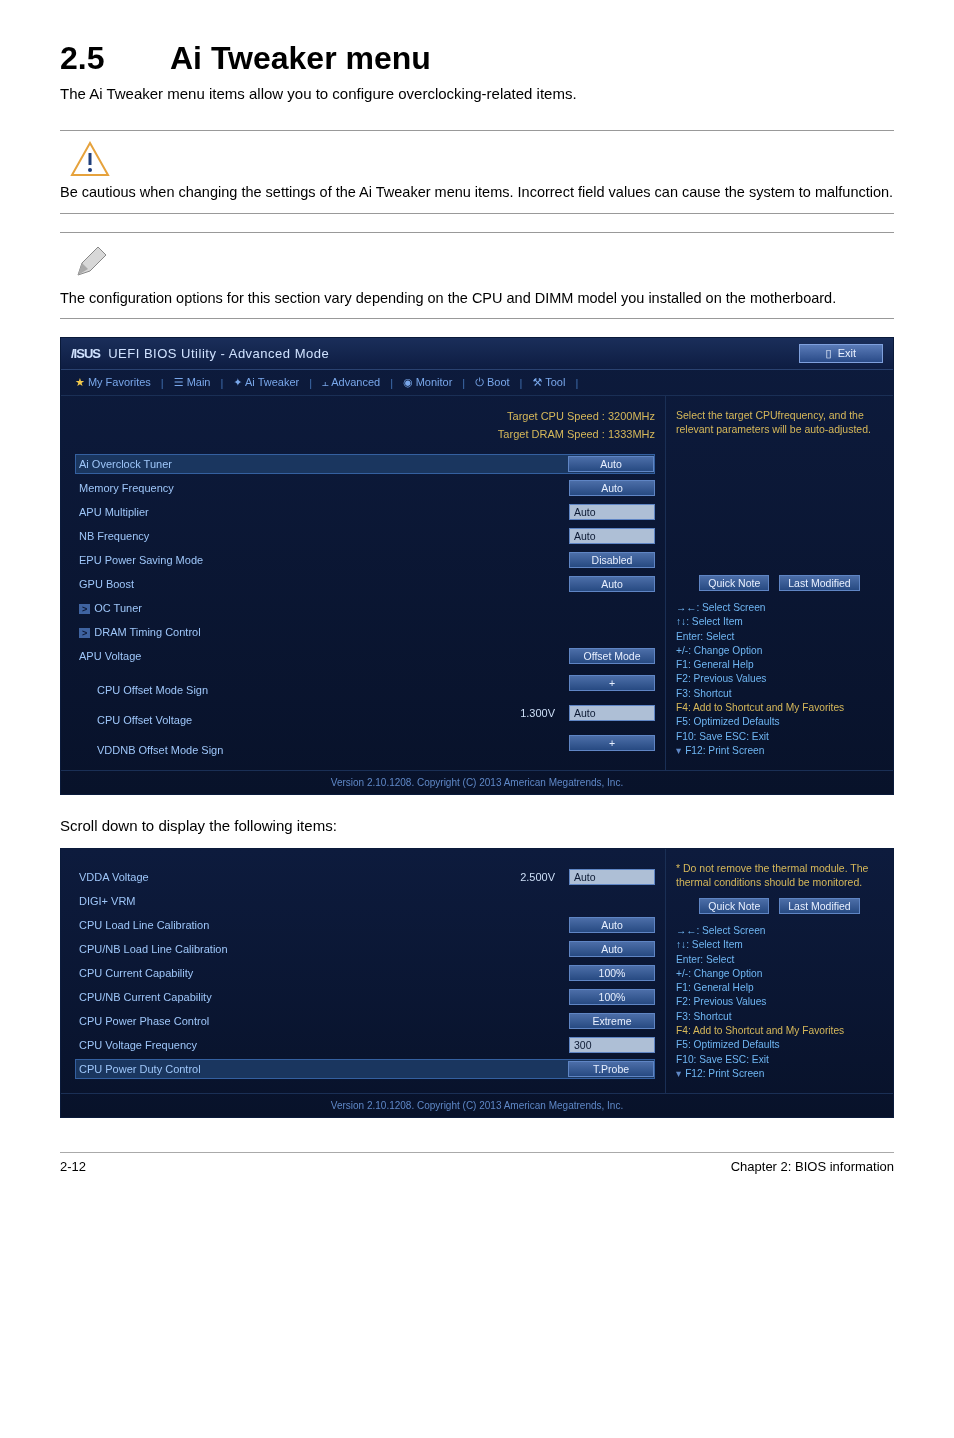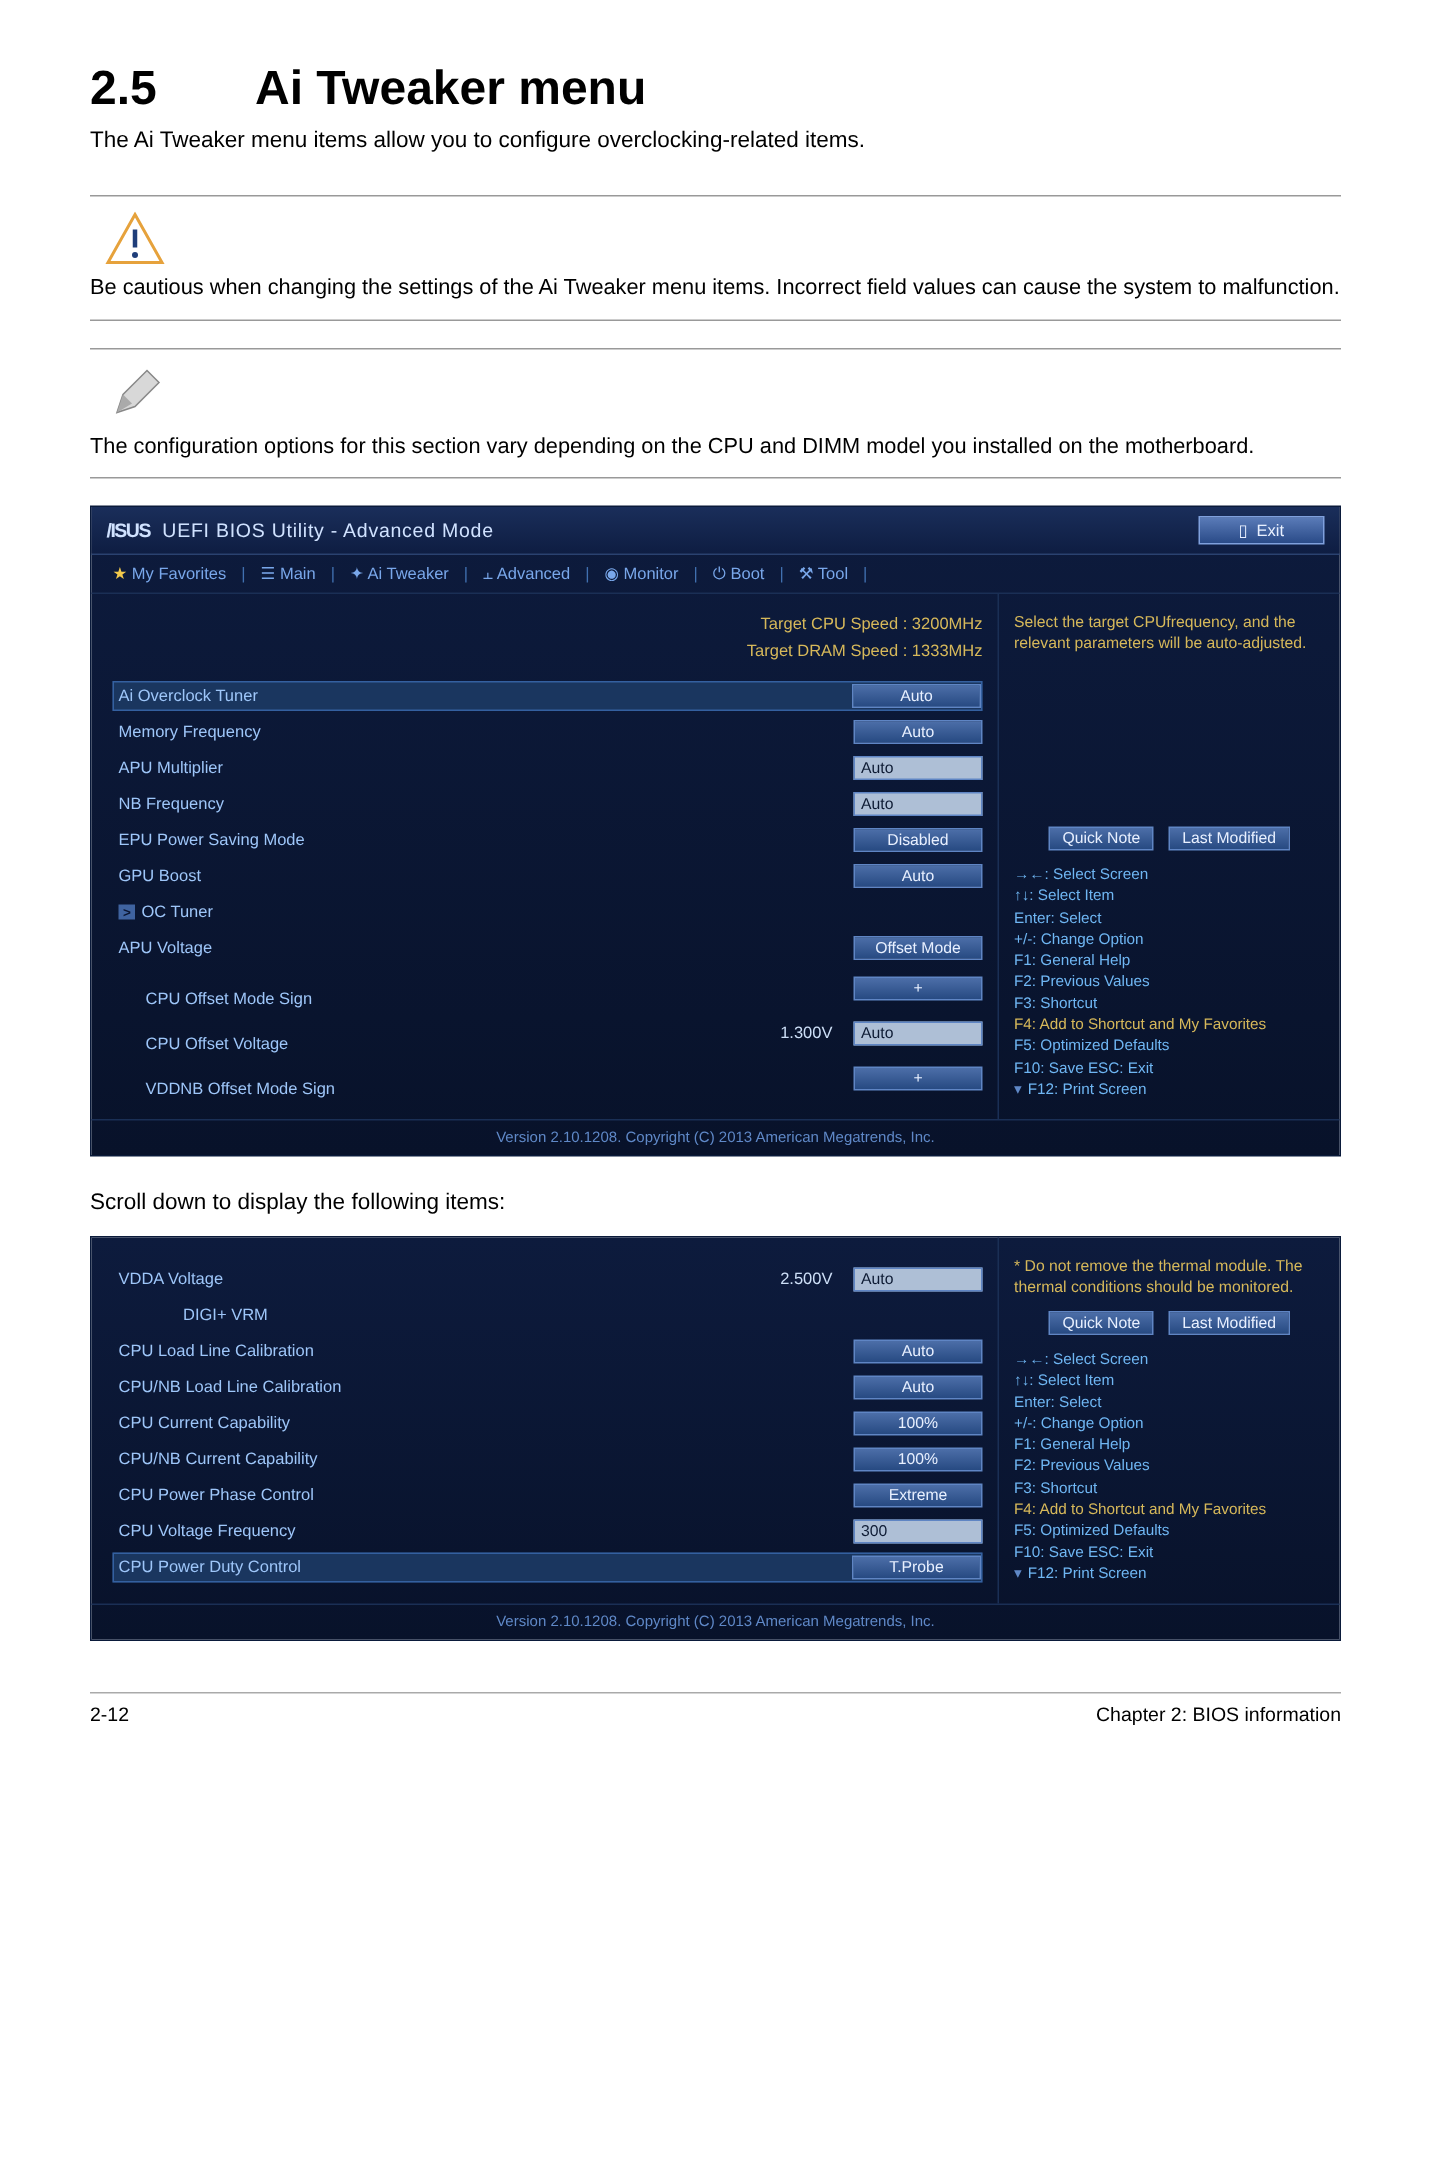--- a/index.html
+++ b/index.html
@@ -94,21 +94,21 @@
     margin: 4px 0;
     min-height: 20px;
   }
   .setting-row.selected {
     background: #1a365f;
     border:1px solid #3460a0;
     margin-left:-4px; padding-left:3px;
   }
   .setting-label { flex: 1; color:#9ec6f9; }
   .setting-label.indent { padding-left: 18px; margin-top: 14px; }
-  .setting-label.header { color:#9ec6f9;margin-left:43px; }
+  .setting-label.header { color:#9ec6f9; }
   .expand-mark { display:inline-block; background:#3f63a0; color:#0b1530; font-weight:bold; padding:0 3px; margin-right:4px; font-size:9px;}
   .val-btn {
     background: linear-gradient(#4c6ea8, #274a82);
     border:1px solid #5f85c4;
     color:#e8f0ff;
     min-width:86px;
     text-align:center;
     padding:1px 4px;
     font-family:inherit;
     font-size:10.5px;
@@ -219,20 +219,23 @@
       <div class="setting-row">
         <span class="setting-label">EPU Power Saving Mode</span>
         <span class="val-btn">Disabled</span>
       </div>
       <div class="setting-row">
         <span class="setting-label">GPU Boost</span>
         <span class="val-btn">Auto</span>
       </div>
       <div class="setting-row">
         <span class="setting-label"><span class="expand-mark">&gt;</span><span>OC Tuner</span></span>
+      </div>
+      <div class="setting-row">
+        <span class="setting-label"><span class="expand-mark">&gt;</span><span>DRAM Timing Control</span></span>
       </div>
       <div class="setting-row">
         <span class="setting-label">APU Voltage</span>
         <span class="val-btn">Offset Mode</span>
       </div>
       <div class="setting-row">
         <span class="setting-label indent">CPU Offset Mode Sign</span>
         <span class="val-btn">+</span>
       </div>
       <div class="setting-row">

